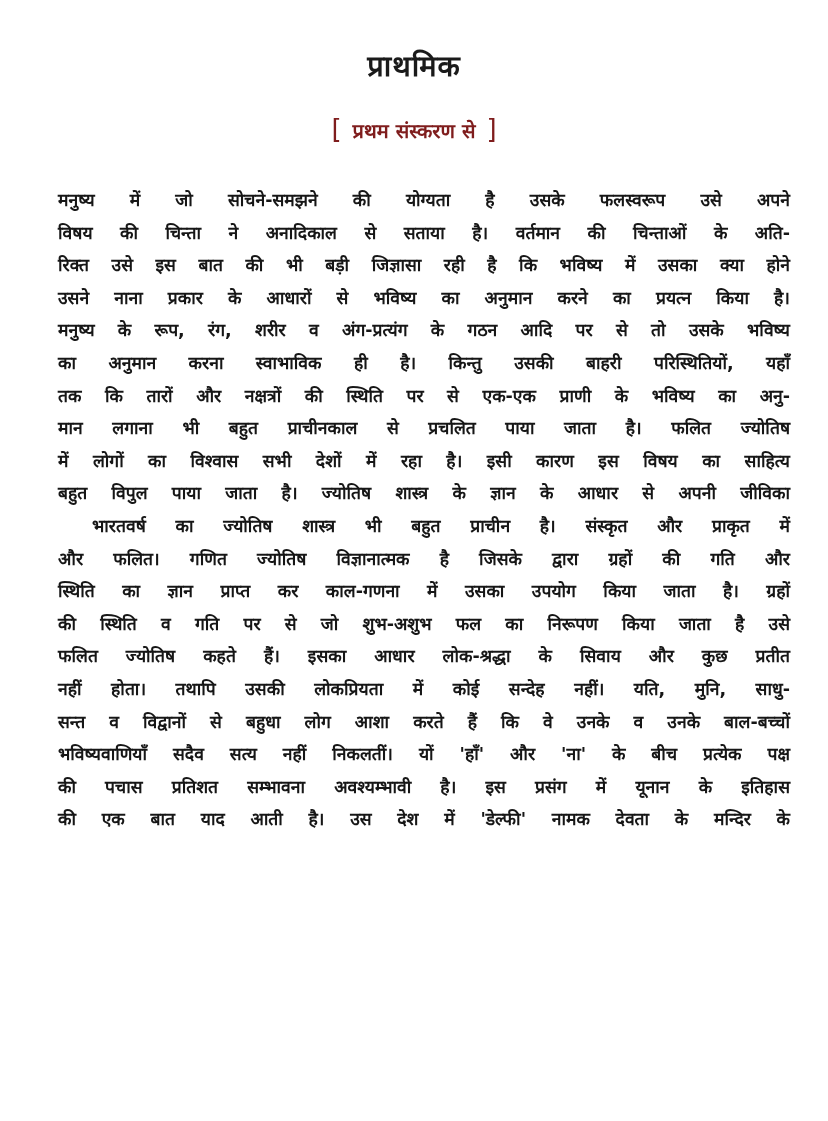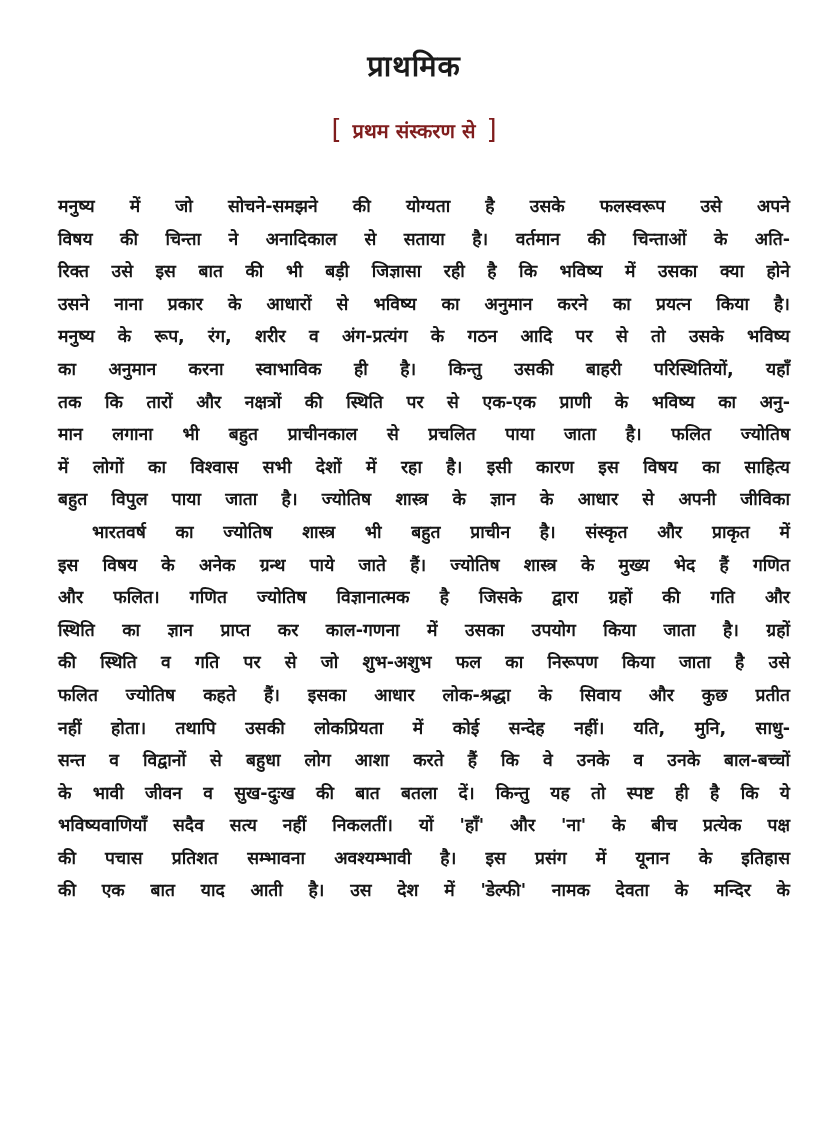--- a/index.html
+++ b/index.html
@@ -46,21 +46,21 @@
       color: #7f1d1d;
     }
     .bracket {
       font-weight: normal;
       font-size: 26px;
       padding: 0 4px;
     }
     .body-text {
       position: absolute;
       left: 58px;
-      top: 190px;
+      top: 184px;
       width: 732px;
       font-size: 17.5px;
       font-weight: bold;
       color: #161616;
     }
     .line {
       display: block;
       height: 32.6px;
       line-height: 32.6px;
       white-space: nowrap;
@@ -95,26 +95,24 @@
       <span class="line">उसने नाना प्रकार के आधारों से भविष्य का अनुमान करने का प्रयत्न किया है।</span>
       <span class="line">मनुष्य के रूप, रंग, शरीर व अंग-प्रत्यंग के गठन आदि पर से तो उसके भविष्य</span>
       <span class="line">का अनुमान करना स्वाभाविक ही है। किन्तु उसकी बाहरी परिस्थितियों, यहाँ</span>
       <span class="line">तक कि तारों और नक्षत्रों की स्थिति पर से एक-एक प्राणी के भविष्य का अनु-</span>
       <span class="line">मान लगाना भी बहुत प्राचीनकाल से प्रचलित पाया जाता है। फलित ज्योतिष</span>
       <span class="line">में लोगों का विश्वास सभी देशों में रहा है। इसी कारण इस विषय का साहित्य</span>
       <span class="line">बहुत विपुल पाया जाता है। ज्योतिष शास्त्र के ज्ञान के आधार से अपनी जीविका</span>
     </div>
     <div>
       <span class="line indent">भारतवर्ष का ज्योतिष शास्त्र भी बहुत प्राचीन है। संस्कृत और प्राकृत में</span>
-      <span class="line">इस विषय के अनेक ग्रन्थ पाये जाते हैं। ज्योतिष शास्त्र के मुख्य भेद हैं गणित</span>
       <span class="line">और फलित। गणित ज्योतिष विज्ञानात्मक है जिसके द्वारा ग्रहों की गति और</span>
       <span class="line">स्थिति का ज्ञान प्राप्त कर काल-गणना में उसका उपयोग किया जाता है। ग्रहों</span>
       <span class="line">की स्थिति व गति पर से जो शुभ-अशुभ फल का निरूपण किया जाता है उसे</span>
       <span class="line">फलित ज्योतिष कहते हैं। इसका आधार लोक-श्रद्धा के सिवाय और कुछ प्रतीत</span>
       <span class="line">नहीं होता। तथापि उसकी लोकप्रियता में कोई सन्देह नहीं। यति, मुनि, साधु-</span>
       <span class="line">सन्त व विद्वानों से बहुधा लोग आशा करते हैं कि वे उनके व उनके बाल-बच्चों</span>
-      <span class="line">के भावी जीवन व सुख-दुःख की बात बतला दें। किन्तु यह तो स्पष्ट ही है कि ये</span>
       <span class="line">भविष्यवाणियाँ सदैव सत्य नहीं निकलतीं। यों 'हाँ' और 'ना' के बीच प्रत्येक पक्ष</span>
       <span class="line">की पचास प्रतिशत सम्भावना अवश्यम्भावी है। इस प्रसंग में यूनान के इतिहास</span>
       <span class="line">की एक बात याद आती है। उस देश में 'डेल्फी' नामक देवता के मन्दिर के</span>
     </div>
   </div>
 </div>
 
 </body></html>

